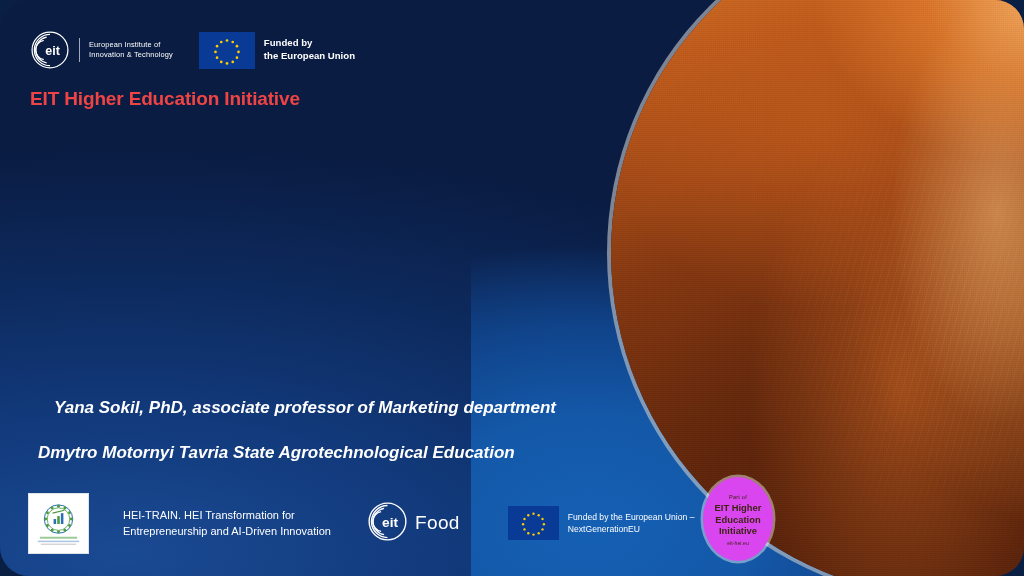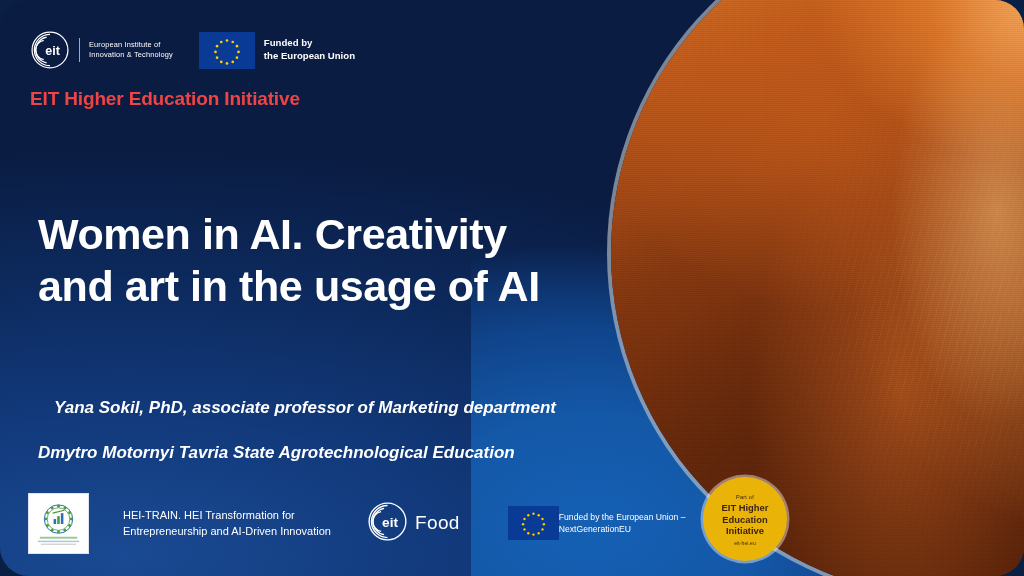--- a/index.html
+++ b/index.html
@@ -212,39 +212,40 @@
   }
   .eitfood-word {
     font-size: 19px;
     color: #ffffff;
     letter-spacing: 0.4px;
   }
   .eu-footer {
     margin-left: 30px;
     display: flex;
     align-items: center;
+    gap: 9px;
     flex: 0 0 auto;
   }
   .eu-flag-sm { width: 51px; height: 34px; background: #083a96; flex: 0 0 auto; }
   .eu-footer-text {
     font-size: 8.6px;
     line-height: 1.42;
     color: #ffffff;
     white-space: nowrap;
   }
 
   
   .hei-badge {
     position: absolute;
     left: 703px;
     top: 477px;
-    width: 84px;
+    width: 70px;
     height: 84px;
     border-radius: 50%;
-    background: #eab308;
+    background: #d946ef;
     box-shadow: 0 0 0 2.5px rgba(255,255,255,0.42);
     display: flex;
     flex-direction: column;
     align-items: center;
     justify-content: center;
     text-align: center;
     color: #3d2412;
     padding-top: 2px;
   }
   .hei-badge-part { font-size: 5.6px; letter-spacing: 0.2px; margin-bottom: 2px; }
@@ -311,24 +312,20 @@
       </span>
       <span class="eu-lockup-text">
         <span>Funded by</span><br>
         <span>the European Union</span>
       </span>
     </div>
   </div>
 
   <div class="brandline">EIT Higher Education Initiative</div>
 
-  <h1 class="title">
-    <span>Women in AI. Creativity</span><br>
-    <span>and art in the usage of AI</span>
-  </h1>
 
   <div class="presenter">
     <p class="presenter-name">Yana Sokil, PhD, associate professor of Marketing department</p>
     <p class="presenter-org">Dmytro Motornyi Tavria State Agrotechnological Education</p>
   </div>
 
   <div class="footer">
 
     <span class="project-logo">
       <svg viewBox="0 0 54 54" width="54" height="54" aria-hidden="true">

